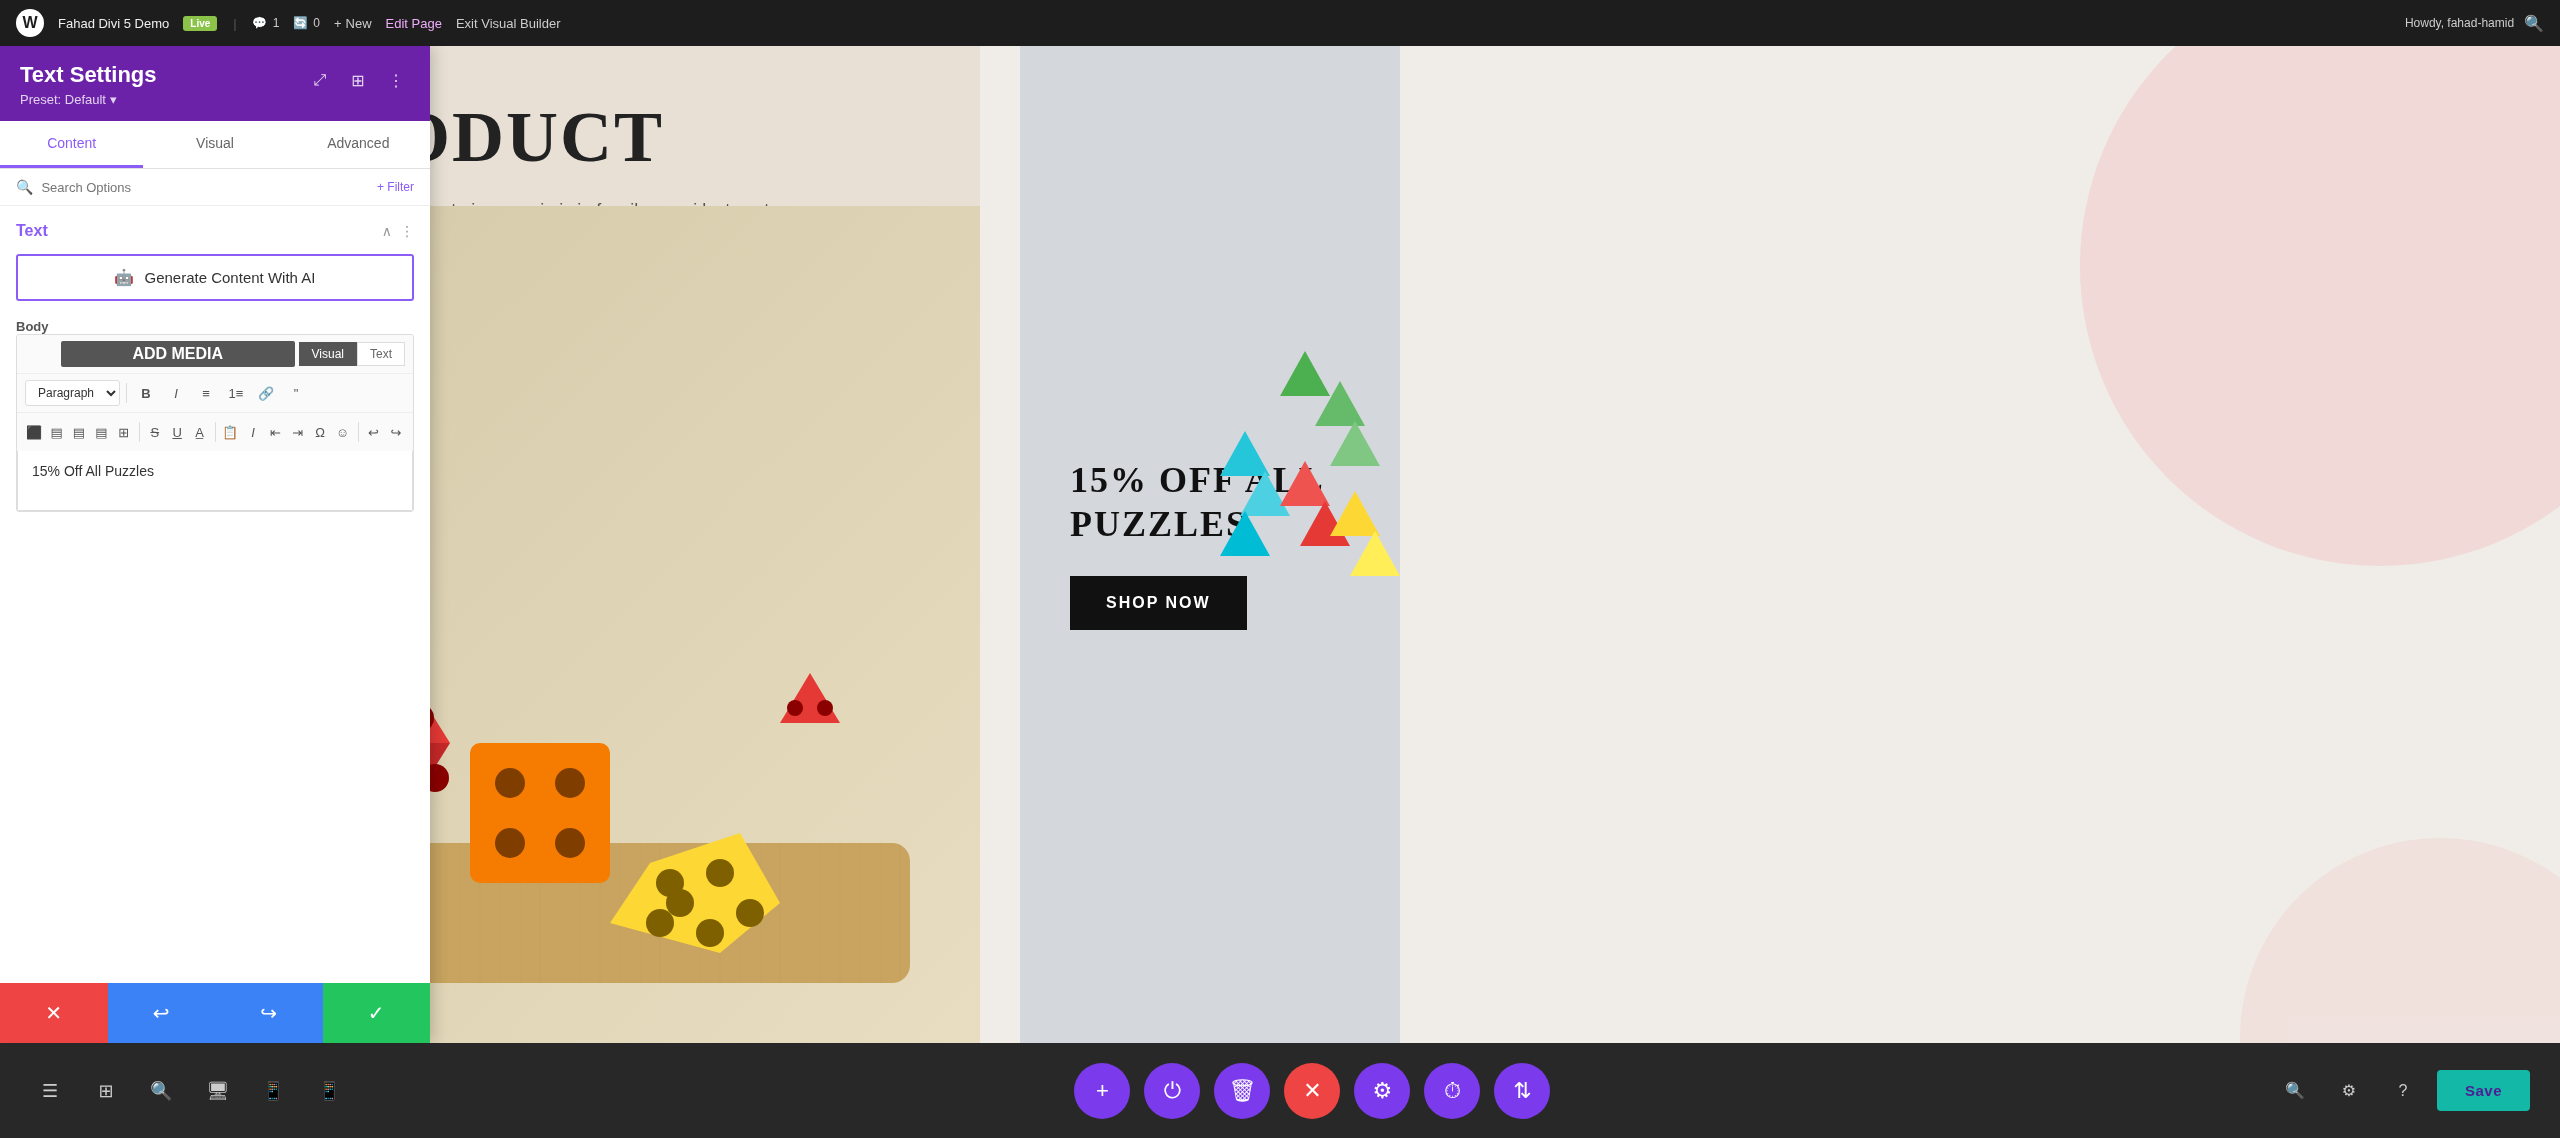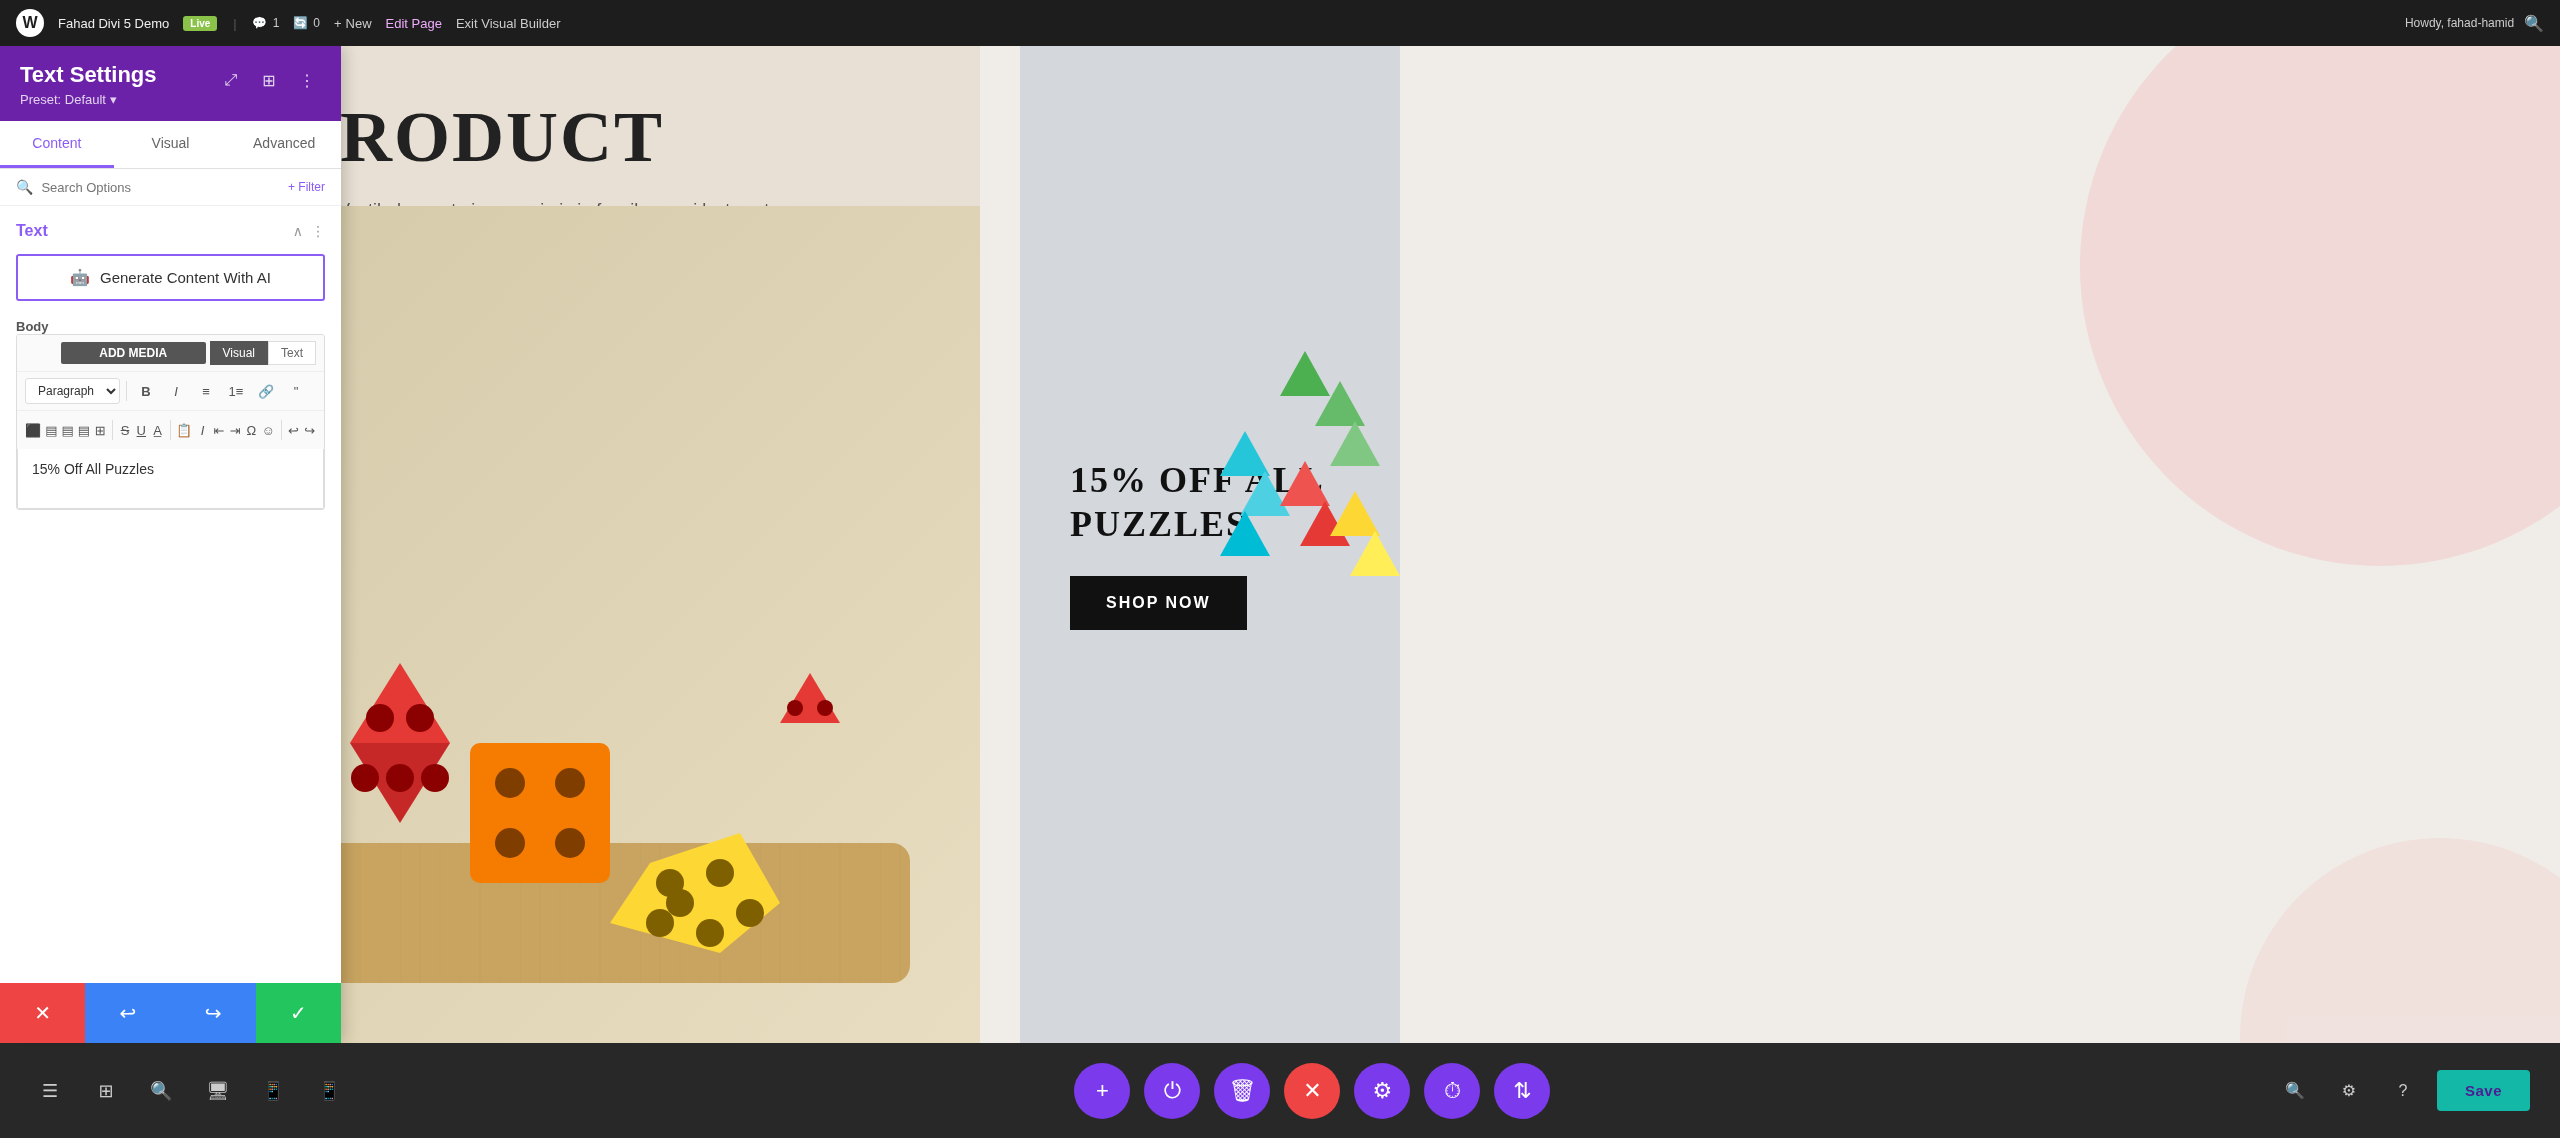--- a/index.html
+++ b/index.html
@@ -79,21 +79,21 @@
       pointer-events: none;
     }
     .deco-circle-right2 {
       position: absolute; bottom: -100px; right: -80px; width: 400px; height: 400px;
       border-radius: 50%; background: rgba(240, 180, 180, 0.2);
       pointer-events: none;
     }
 
     
     #settings-panel {
-      position: absolute; top: 0; left: 0; width: 341px;
+      position: absolute; top: 0; left: 0; width: 430px;
       background: #fff; box-shadow: 3px 0 15px rgba(0,0,0,0.2);
       display: flex; flex-direction: column; bottom: 95px; z-index: 100;
     }
     .panel-header {
       background: #6b21a8; color: #fff; padding: 16px 20px 14px;
       display: flex; align-items: flex-start; justify-content: space-between;
     }
     .panel-title-area {}
     .panel-title { font-size: 22px; font-weight: 600; color: #fff; }
     .panel-preset { font-size: 13px; color: rgba(255,255,255,0.8); margin-top: 4px; cursor: pointer; display: flex; align-items: center; gap: 4px; }
@@ -380,21 +380,21 @@
 
       <button class="ai-btn">
         <span class="ai-icon">🤖</span>
         <span>Generate Content With AI</span>
       </button>
 
       <div class="body-label">Body</div>
 
       <div class="editor-toolbar">
         <div class="toolbar-row1">
-          <button class="pa-btn" style="background:#555; color:#fff; padding:4px 10px; font-size:12px; font-weight:600; border:none; cursor:pointer; border-radius:2px;margin-left:36px;">ADD MEDIA</button>
+          <button class="pa-btn" style="background:#555; color:#fff; padding:4px 10px; font-size:16px; font-weight:600; border:none; cursor:pointer; border-radius:2px;margin-left:36px;">ADD MEDIA</button>
           <div class="toolbar-tabs">
             <div class="tb-tab active">Visual</div>
             <div class="tb-tab text-tab">Text</div>
           </div>
         </div>
         <div class="toolbar-row2">
           <select class="para-select">
             <option>Paragraph</option>
             <option>Heading 1</option>
             <option>Heading 2</option>

